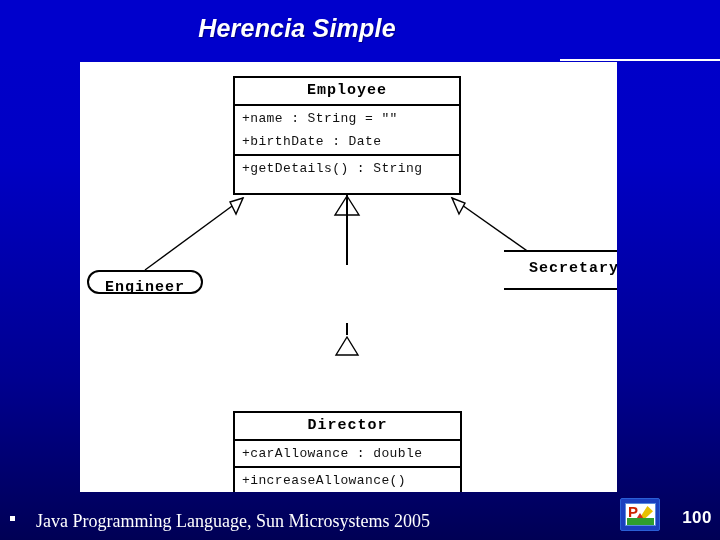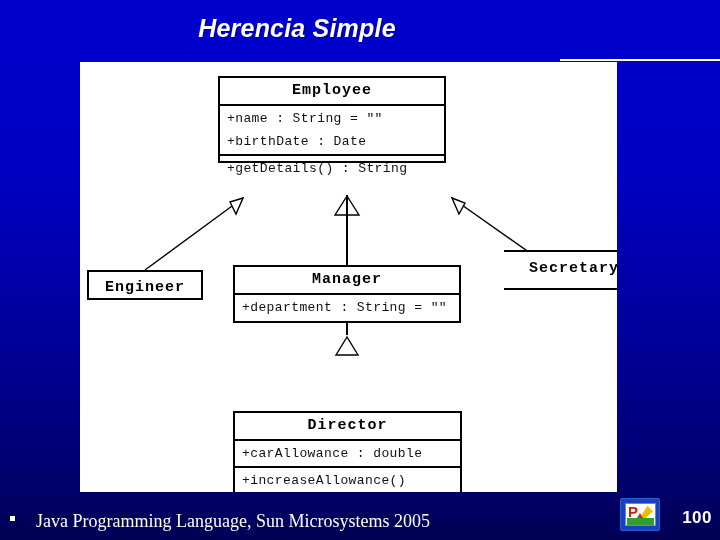--- a/index.html
+++ b/index.html
@@ -93,31 +93,32 @@
     padding: 4px 0 4px 7px;
     white-space: nowrap;
     letter-spacing: 0.4px;
   }
   .uml-compartment {
     padding: 1px 0 1px 0;
   }
 
   
   #box-employee {
-    left: 138px;
+    left: 153px;
     top: 14px;
     width: 228px;
-    height: 87px;
+    height: 119px;
   }
   
   #box-engineer {
     left: 7px;
     top: 208px;
     width: 116px;
-    height: 30px;
+    height: 24px;
+    border-radius: 12px;
   }
   #box-engineer .uml-name { padding-top: 7px; }
 
   
   #box-manager {
     left: 153px;
     top: 203px;
     width: 228px;
     height: 58px;
   }
@@ -295,27 +296,20 @@
       <div class="uml-sep"></div>
       <div class="uml-compartment">
         <div class="uml-row">+getDetails() : String</div>
       </div>
     </div>
 
     <div class="uml-box" id="box-engineer">
       <div class="uml-name">Engineer</div>
     </div>
 
-    <div class="uml-box" id="box-manager">
-      <div class="uml-name">Manager</div>
-      <div class="uml-sep"></div>
-      <div class="uml-compartment">
-        <div class="uml-row">+department : String = ""</div>
-      </div>
-    </div>
 
     <div class="uml-box" id="box-secretary">
       <div class="uml-name">Secretary</div>
     </div>
 
     <div class="uml-box" id="box-director">
       <div class="uml-name">Director</div>
       <div class="uml-sep"></div>
       <div class="uml-compartment">
         <div class="uml-row">+carAllowance : double</div>

